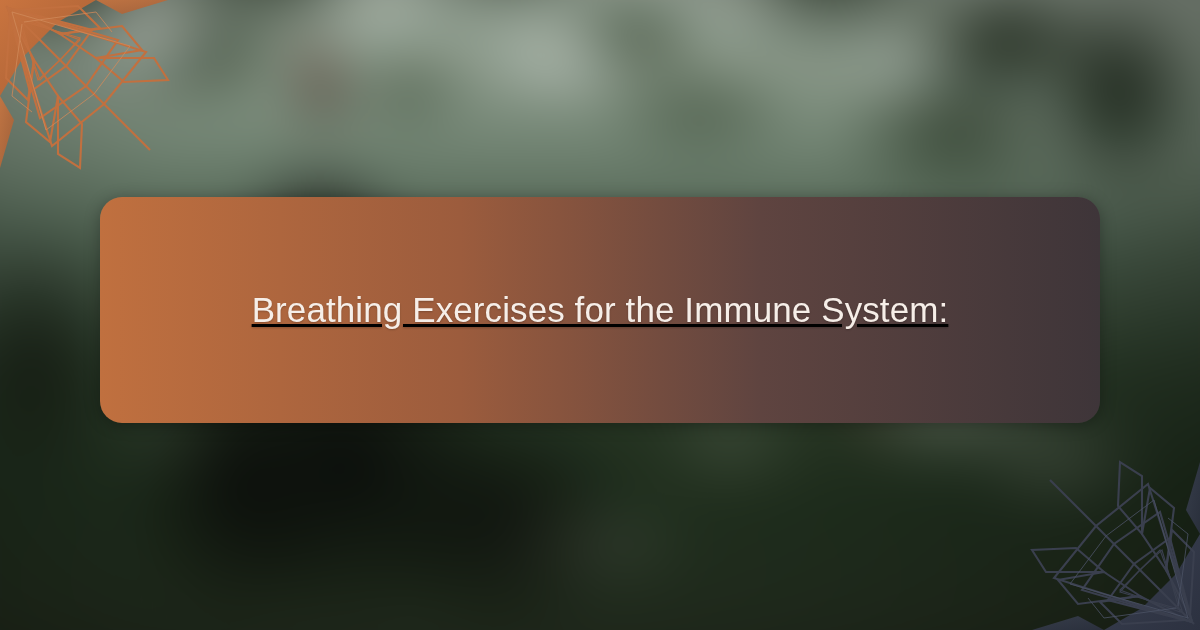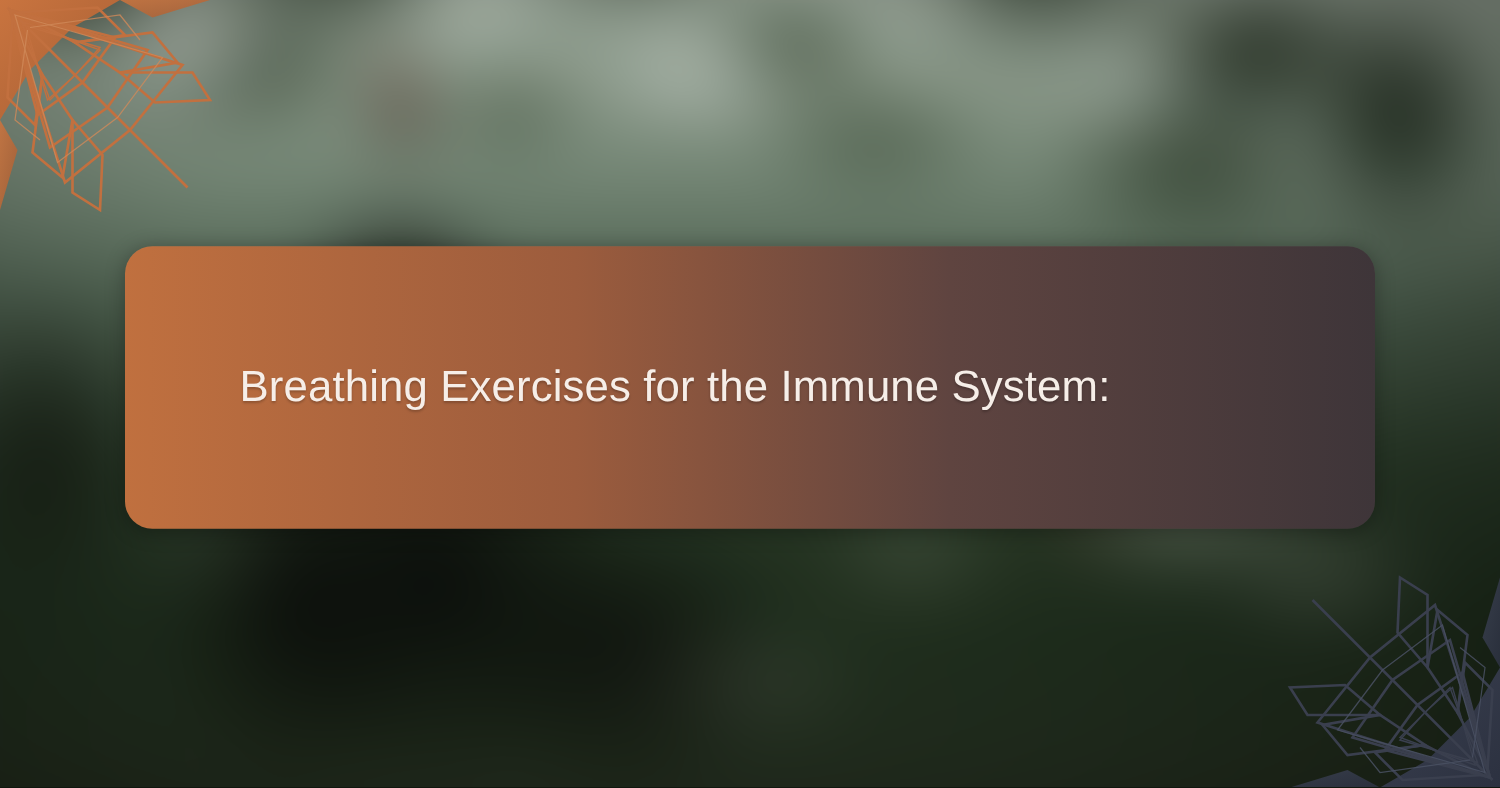--- a/index.html
+++ b/index.html
@@ -123,22 +123,24 @@
     width: 1000px;
     height: 226px;
     border-radius: 22px;
     background: linear-gradient(to right,
         var(--g0) 0%,
         var(--g1) 36%,
         var(--g2) 66%,
         var(--g3) 100%);
     display: flex;
     align-items: center;
+    justify-content: center;
     box-shadow: 0 2px 16px rgba(0,0,0,.30);
     overflow: hidden;
+    text-decoration: underline;
   }
 
   
   #banner::before,
   #banner::after {
     content: "";
     position: absolute;
     width: 0; height: 0;
   }
 

